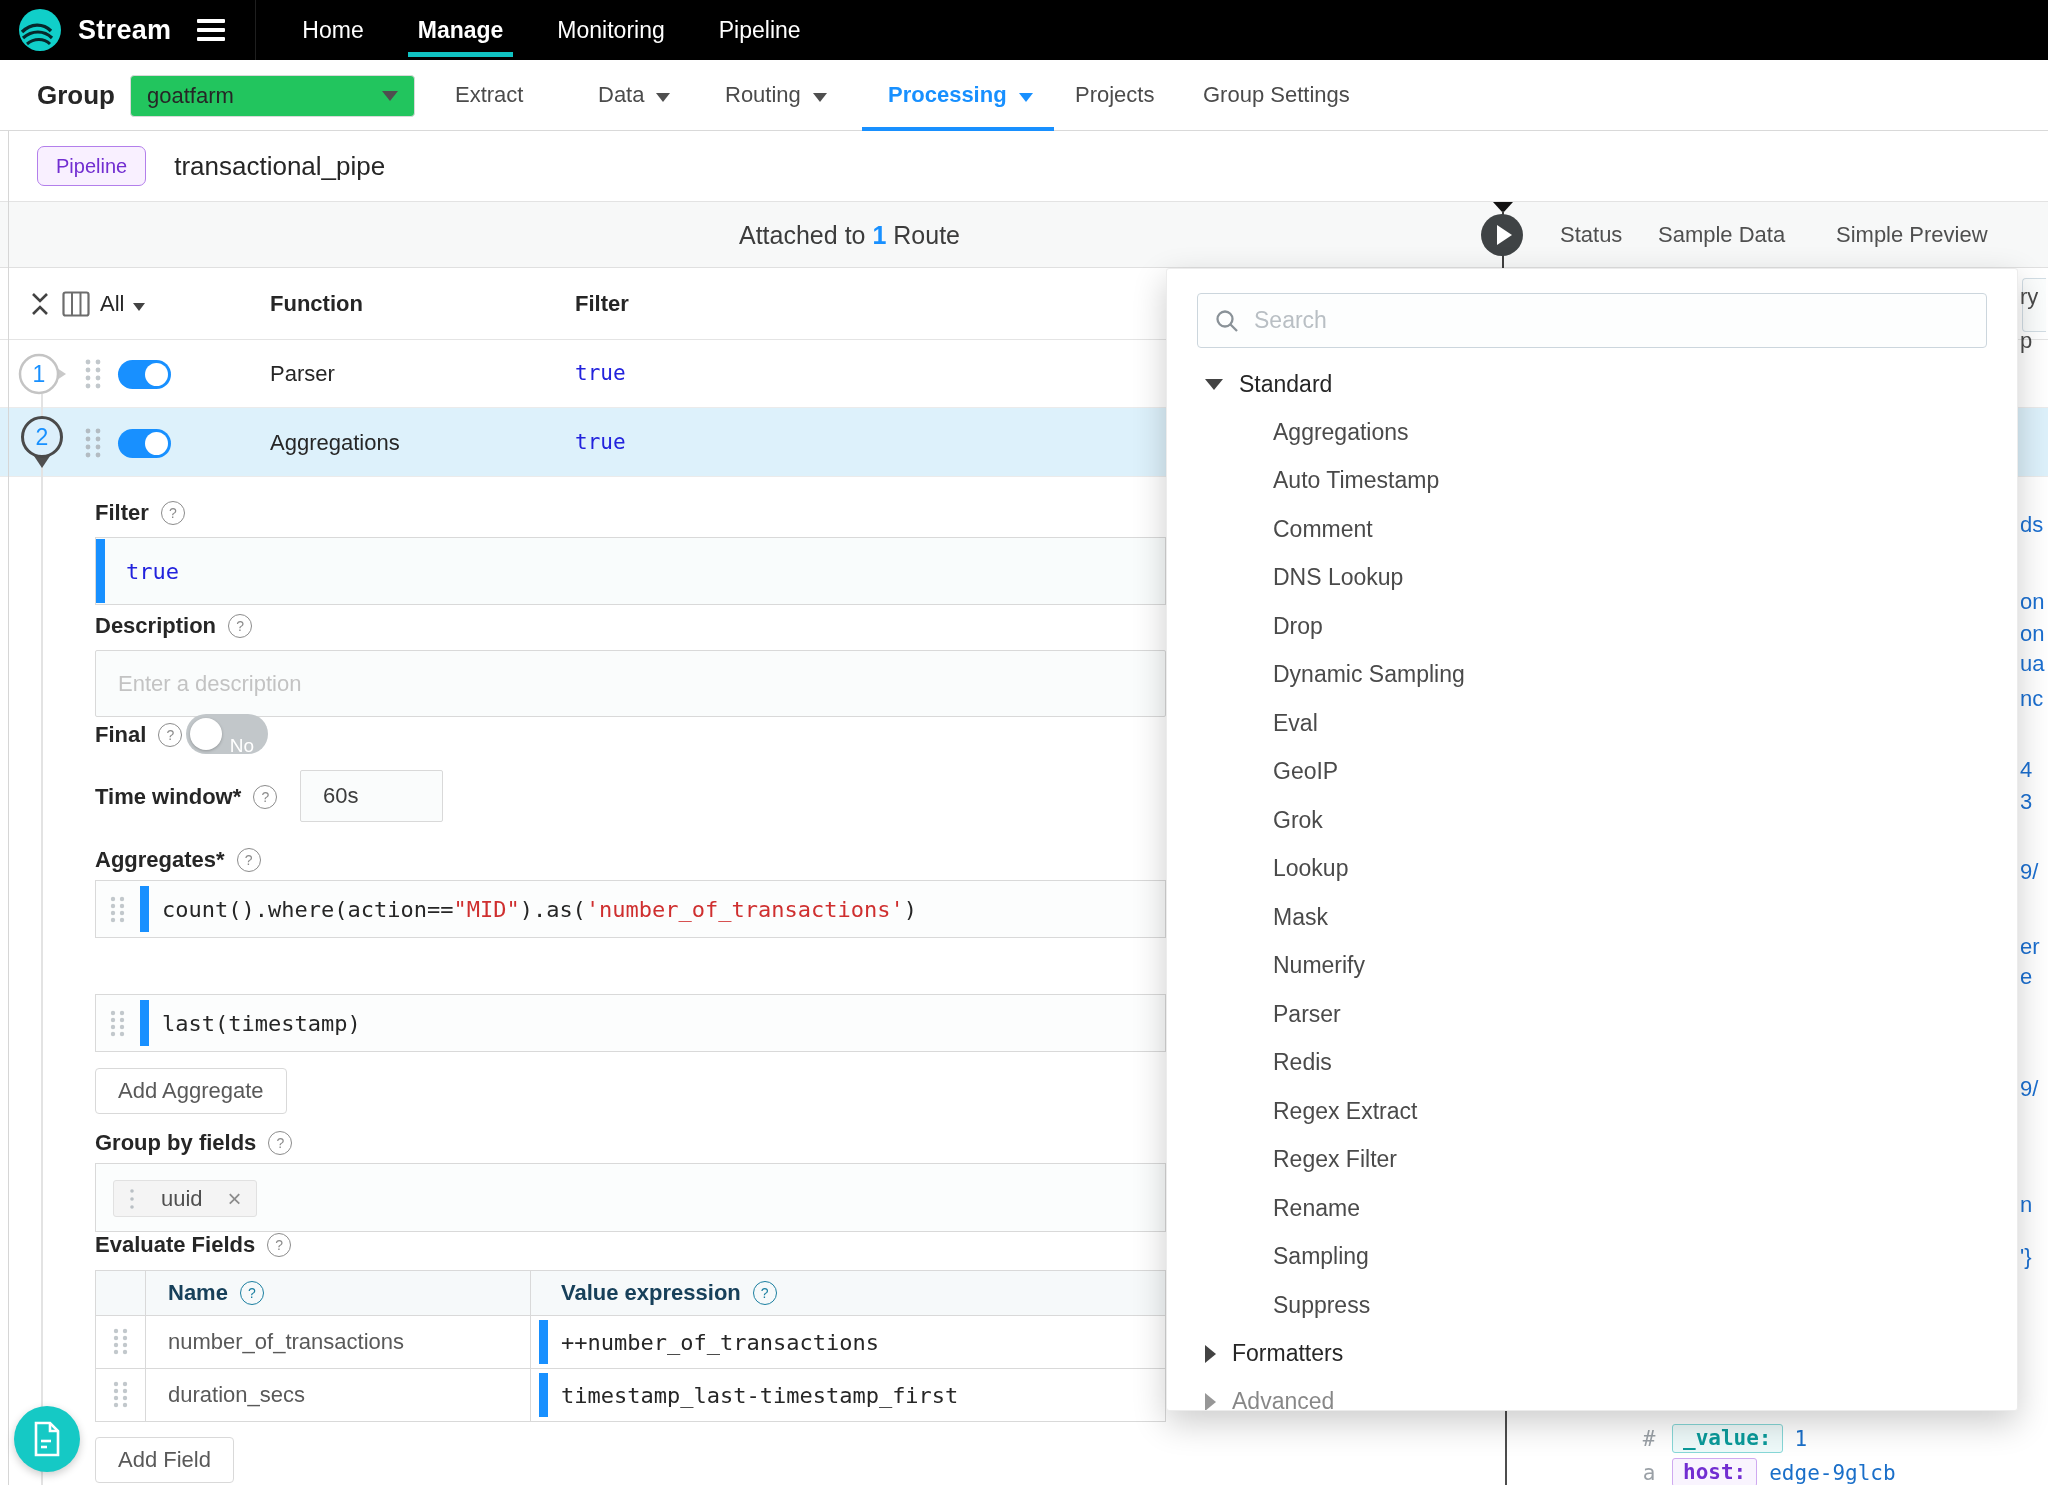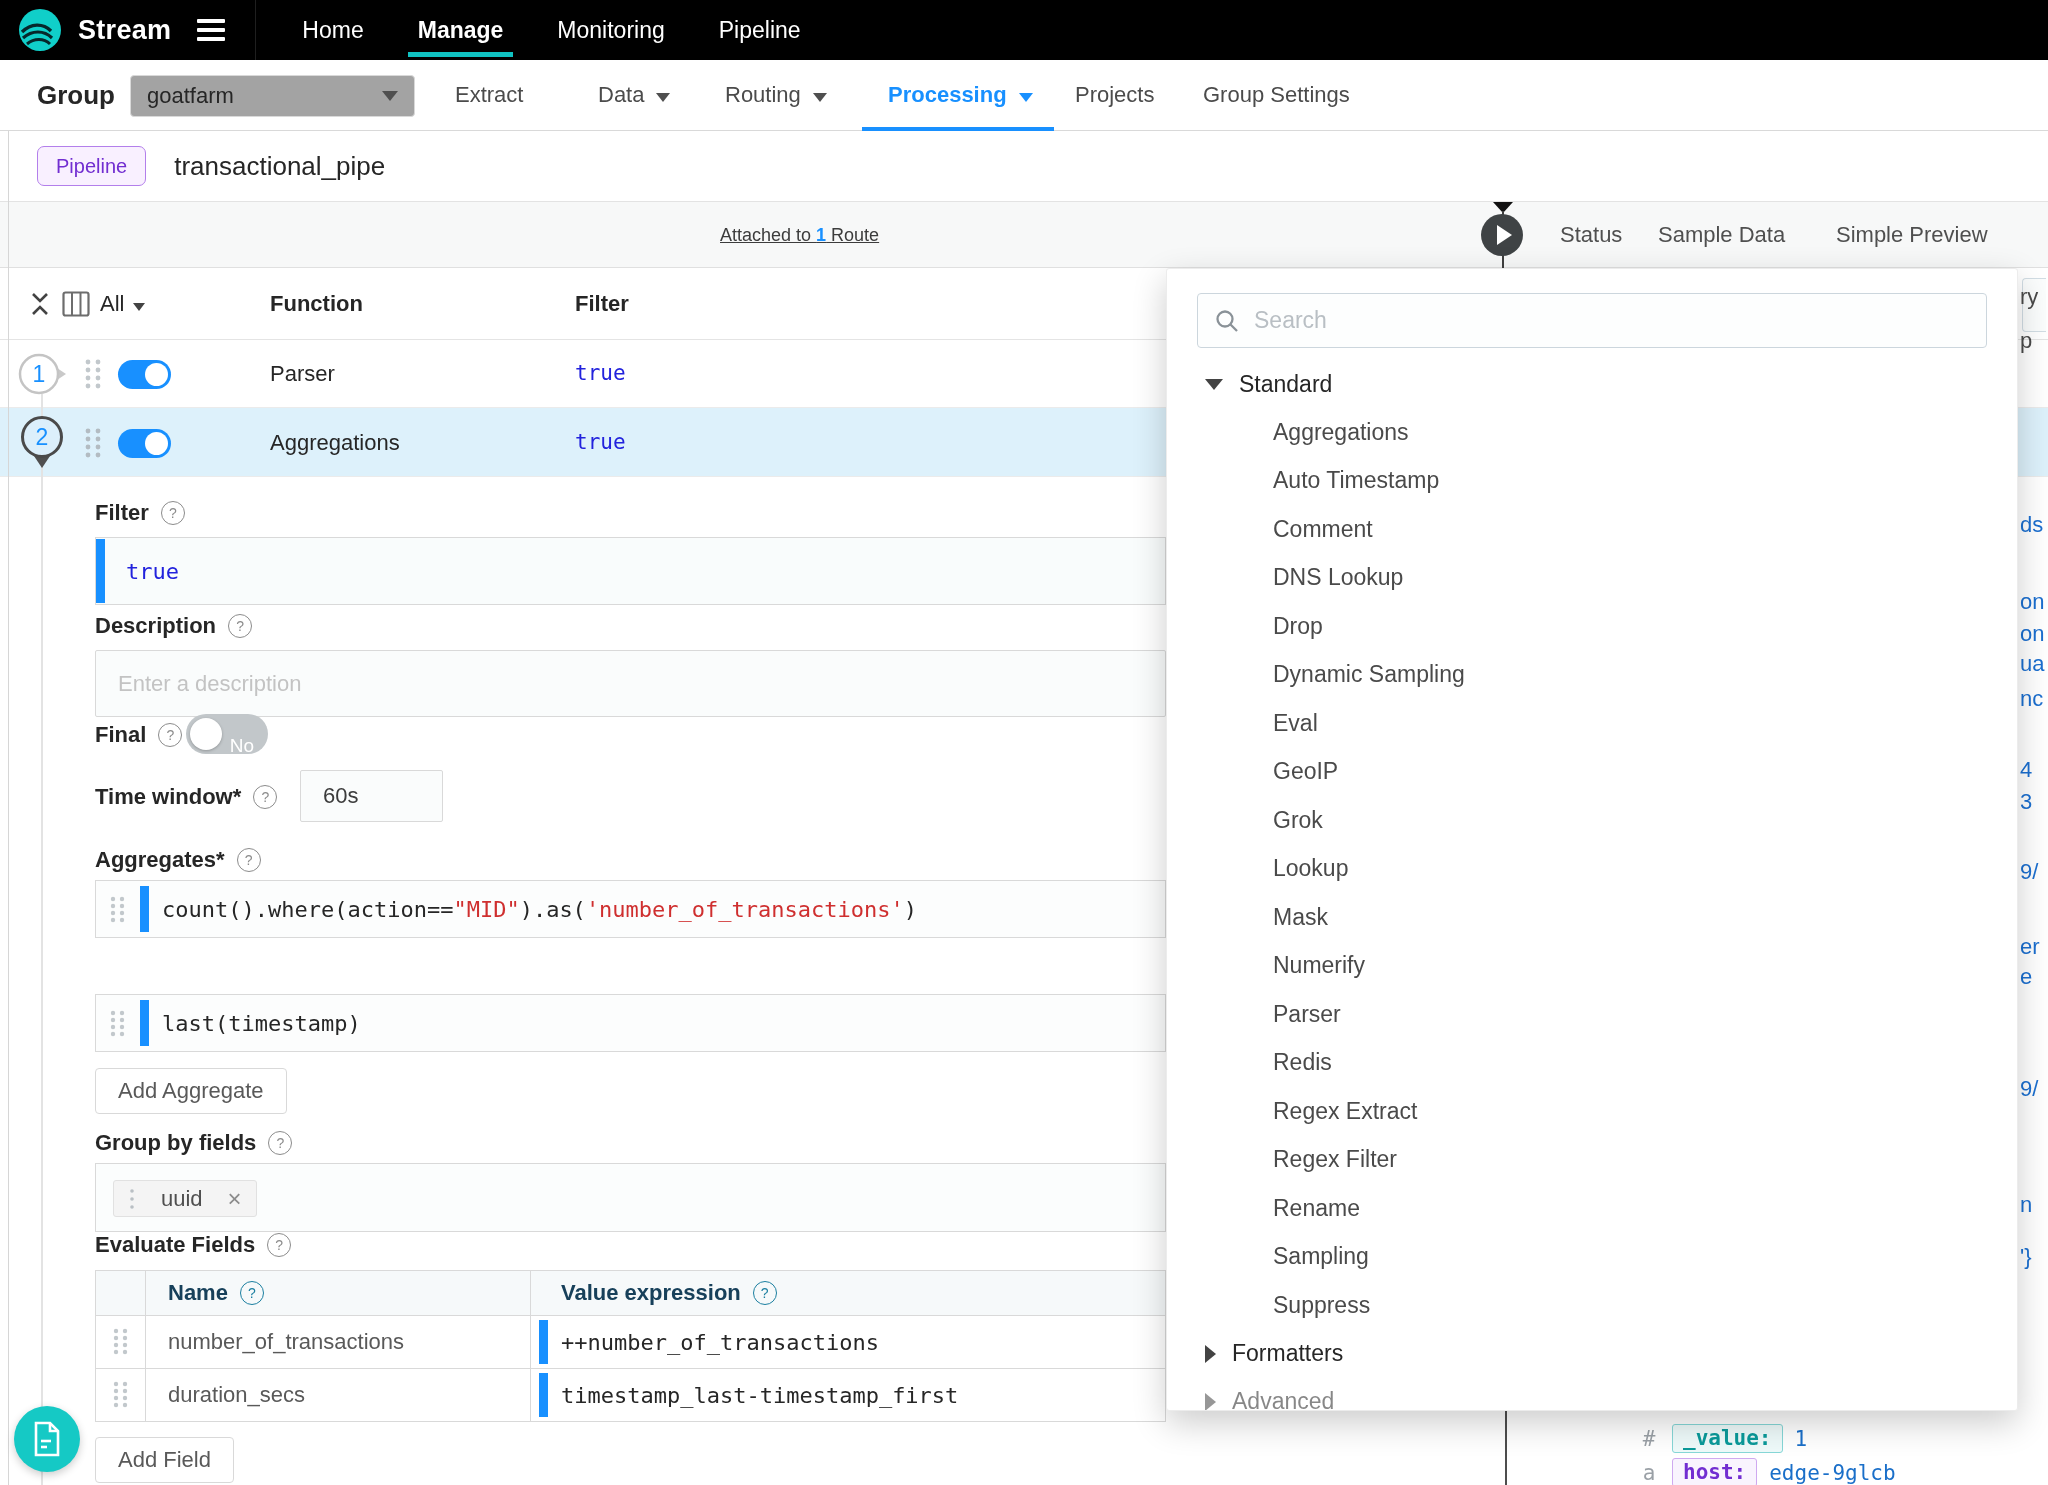--- a/index.html
+++ b/index.html
@@ -15,41 +15,41 @@
   .hamburger { display:flex; flex-direction:column; gap:5px; margin-left:10px; cursor:pointer; }
   .hamburger i { display:block; width:28px; height:4px; background:#fff; border-radius:1px; }
   .topnav-items { display:flex; align-items:stretch; padding-left:46px; gap:54px; }
   .topnav-item { position:relative; display:flex; align-items:center; color:#fff; font-size:23px; cursor:pointer; }
   .topnav-item.active { font-weight:700; }
   .topnav-item.active::after { content:""; position:absolute; left:-10px; right:-10px; bottom:3px; height:5px; background:#10c3c3; }
 
   
   .groupbar { position:absolute; top:60px; left:0; width:2048px; height:71px; background:#fff; border-bottom:1px solid #d9d9d9; }
   .group-label { position:absolute; left:37px; top:0; line-height:71px; font-size:26px; font-weight:700; color:#262626; }
-  .group-select { position:absolute; left:130px; top:15px; width:285px; height:42px; border:1px solid #d9d9d9; border-radius:4px; background:#a3a3a3; display:flex; align-items:center; padding:0 16px; font-size:22px; color:#262626; cursor:pointer; }
+  .group-select { position:absolute; left:130px; top:15px; width:285px; height:42px; border:1px solid #d9d9d9; border-radius:4px; background:#22c55e; display:flex; align-items:center; padding:0 16px; font-size:22px; color:#262626; cursor:pointer; }
   .group-select .sel-caret { margin-left:auto; }
   .caret-dn { display:inline-block; width:0; height:0; border-left:8px solid transparent; border-right:8px solid transparent; border-top:10px solid #4f4f4f; }
   .gtab { position:absolute; top:0; line-height:70px; font-size:22px; color:#4b4b4b; cursor:pointer; white-space:nowrap; }
   .gtab .tab-caret { display:inline-block; width:0; height:0; border-left:7px solid transparent; border-right:7px solid transparent; border-top:9px solid #4f4f4f; margin-left:12px; }
   .gtab.active { color:#1890ff; font-weight:700; }
   .gtab.active .tab-caret { border-top-color:#1890ff; }
   .proc-underline { position:absolute; left:862px; top:127px; width:192px; height:4px; background:#1890ff; }
 
   
   .pipebar { position:absolute; top:131px; left:0; width:2048px; height:71px; background:#fff; border-bottom:1px solid #e3e3e3; display:flex; align-items:center; padding-left:37px; gap:28px; }
   .pipe-badge { height:40px; padding:0 18px; border:1px solid #b37feb; border-radius:7px; background:#f9f0ff; color:#722ed1; font-size:20px; display:flex; align-items:center; cursor:pointer; }
   .pipe-title { font-size:26px; color:#262626; }
 
   
   .statsbar { position:absolute; top:202px; left:0; width:2048px; height:66px; background:#f7f8f8; border-bottom:1px solid #e0e0e0; }
   .stat-cells { position:absolute; left:40px; top:216px; display:flex; gap:8px; }
   .stat-cell { display:flex; justify-content:space-between; align-items:center; border:1px solid #e4e4e4; background:#fcfcfc; height:37px; padding:0 20px; font-size:22px; }
   .stat-cell .lab { color:#4a4a4a; }
   .v-in { color:#722ed1; } .v-out { color:#7cb305; } .v-err { color:#cf1322; }
-  .attached { position:absolute; left:720px; top:0; line-height:66px; font-size:18px; color:#3c3c3c;text-decoration:underline; }
+  .attached { position:absolute; left:739px; top:0; line-height:66px; font-size:25px; color:#3c3c3c; }
   .attached b { color:#1890ff; font-weight:700; }
   .add-fn-btn { position:absolute; left:1166px; top:214px; height:42px; padding:0 24px; background:#1890ff; color:#fff; font-size:22px; border:none; border-radius:4px; display:flex; align-items:center; cursor:pointer; }
   .bar-link { position:absolute; top:0; line-height:66px; font-size:22px; color:#4f4f4f; cursor:pointer; }
   .help-circle { display:inline-flex; align-items:center; justify-content:center; width:26px; height:26px; border:2px solid #6d6d6d; border-radius:50%; color:#6d6d6d; font-size:16px; font-weight:700; }
   .help-circle::before { content:"?"; }
   .pointer-tri { position:absolute; left:1493px; top:202px; width:0; height:0; border-left:10px solid transparent; border-right:10px solid transparent; border-top:11px solid #111; }
   .play-line { position:absolute; left:1502px; top:211px; width:2px; height:57px; background:#3f3f3f; }
   .play-btn { position:absolute; left:1481px; top:214px; width:42px; height:42px; background:#3f4345; border-radius:50%; display:flex; align-items:center; justify-content:center; cursor:pointer; }
   .play-btn i { display:block; width:0; height:0; border-top:10px solid transparent; border-bottom:10px solid transparent; border-left:15px solid #fff; margin-left:5px; }
 

